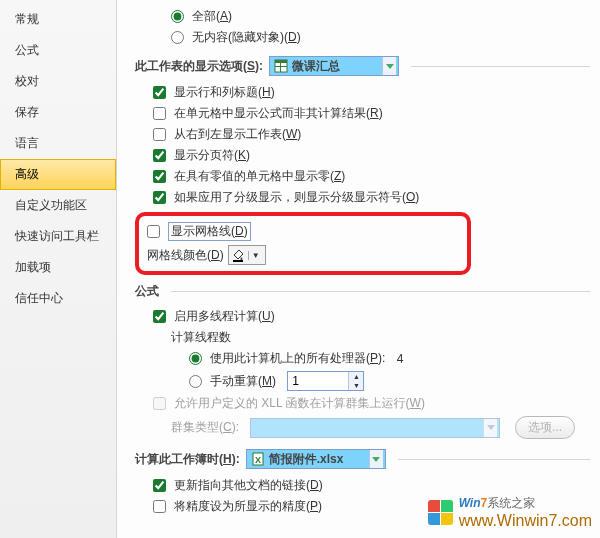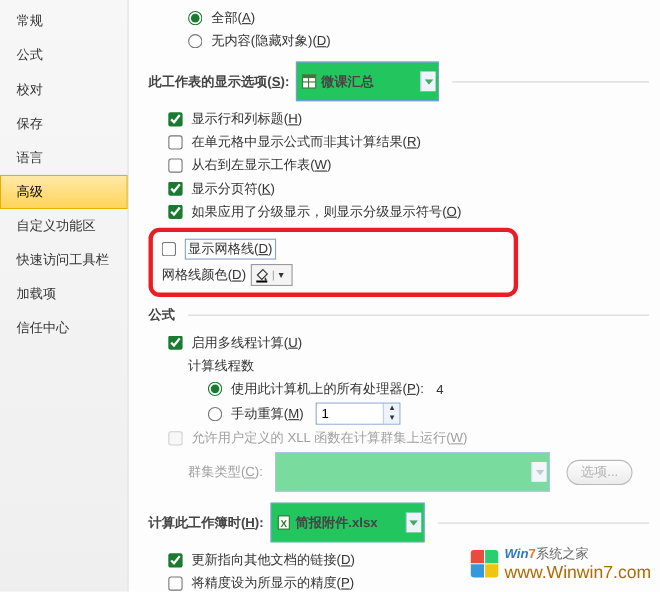--- a/index.html
+++ b/index.html
@@ -68,22 +68,22 @@
   }
   .row label { cursor: default; }
   .accel { text-decoration: underline; }
 
   input[type=checkbox], input[type=radio] { accent-color: #1a7b30; margin-right: 4px; }
 
   .combo {
     display: inline-flex;
     align-items: center;
     border: 1px solid #7a9fce;
-    background: #22c55e;
-    height: 36px;
+    background: #7dd3fc;
+    height: 20px;
     padding: 0 2px 0 4px;
     gap: 4px;
   }
   .combo .icon { width:14px; height:14px; display:inline-flex; }
   .combo .arrow { width:14px;height:18px;display:inline-flex;align-items:center;justify-content:center;background:#eef3fb;border-left:1px solid #b5c8e2; }
 
   .spinner {
     display:inline-flex; align-items:stretch; border:1px solid #7a9fce; height:20px;
   }
   .spinner input { border:none; width:60px; padding:0 4px; font-size:12px; }
@@ -189,20 +189,24 @@
     <div class="row indent">
         <input type="checkbox" style="">
         <label><span>从右到左显示工作表</span>(<span class="accel">W</span>)</label>
       </div>
     <div class="row indent">
         <input type="checkbox" checked="" style="">
         <label><span>显示分页符</span>(<span class="accel">K</span>)</label>
       </div>
     <div class="row indent">
         <input type="checkbox" checked="" style="">
+        <label><span>在具有零值的单元格中显示零</span>(<span class="accel">Z</span>)</label>
+      </div>
+    <div class="row indent">
+        <input type="checkbox" checked="" style="">
         <label><span>如果应用了分级显示，则显示分级显示符号</span>(<span class="accel">O</span>)</label>
       </div>
 
     <div class="red-box">
       <div class="row">
         <input type="checkbox" style="">
         <label style="border:1px solid #84a2cc;padding:0 2px;"><span>显示网格线</span>(<span class="accel">D</span>)</label>
       </div>
       <div class="row">
         <label><span>网格线颜色</span>(<span class="accel">D</span>)</label>

